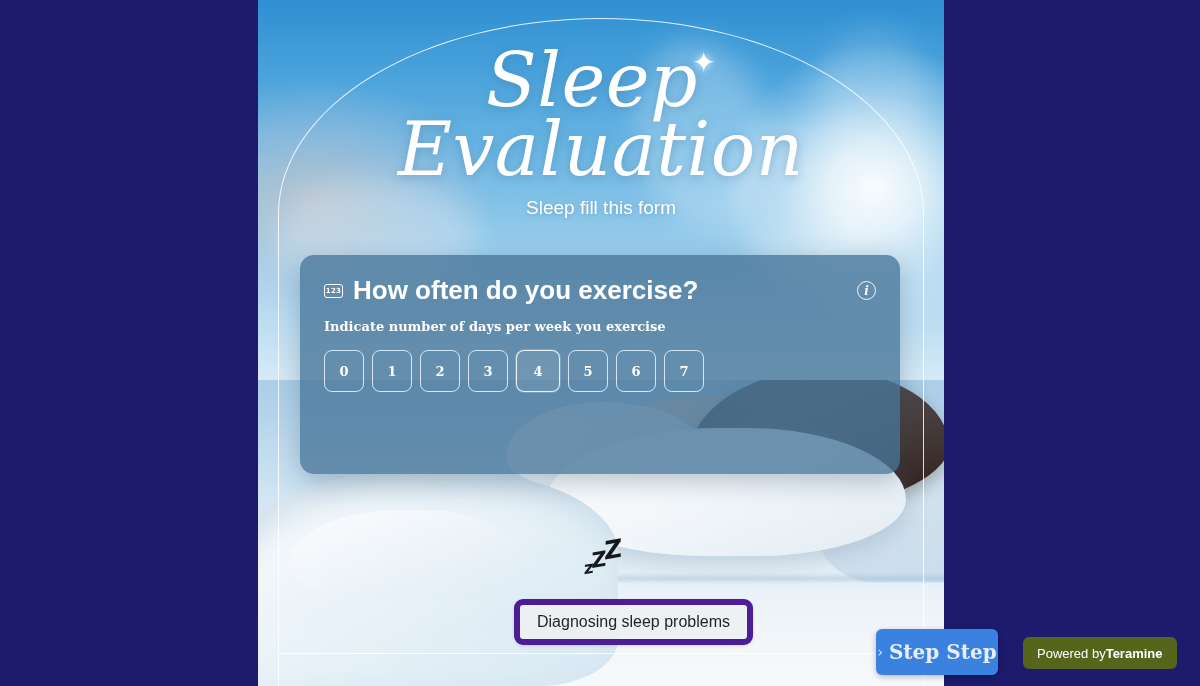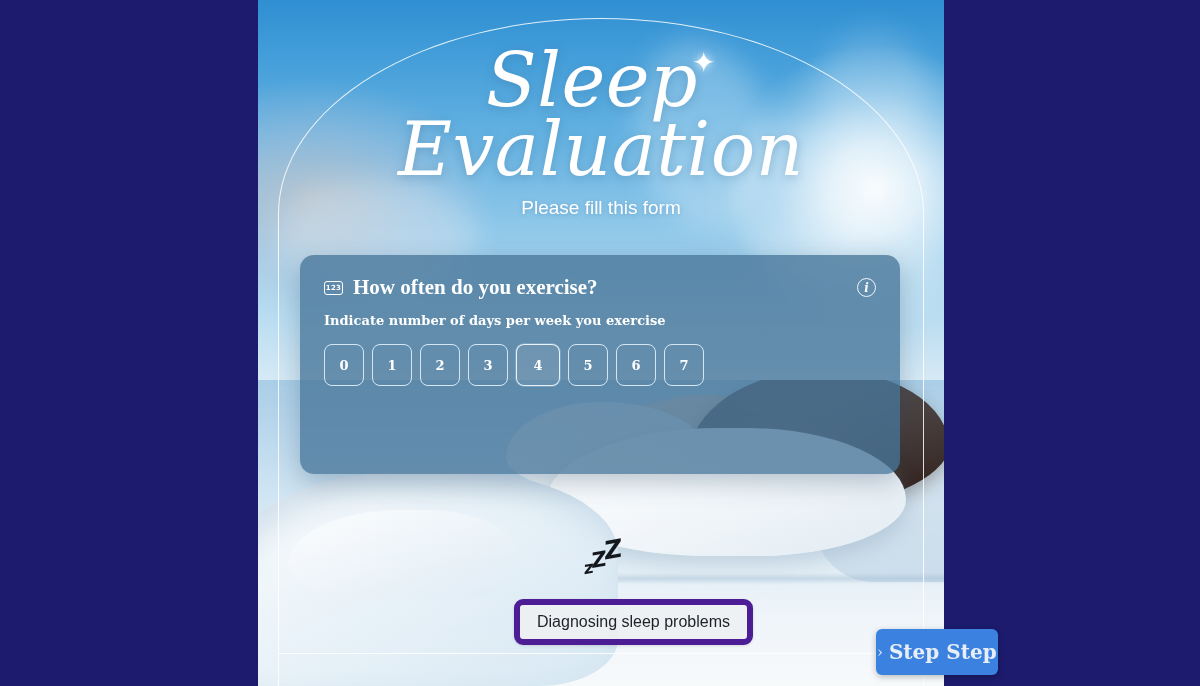--- a/index.html
+++ b/index.html
@@ -234,22 +234,22 @@
     border-radius: 3px;
     display: flex; align-items: center; justify-content: center;
     font-family: "DejaVu Sans", sans-serif;
     font-size: 7px;
     font-weight: 700;
     color: #ffffff;
     letter-spacing: 0.3px;
     flex: none;
   }
   .q-title {
-    font-family: Liberation Serif, serif;
-    font-size: 21px;
+    font-family: Liberation Sans, sans-serif;
+    font-size: 26px;
     font-weight: 700;
     color: #ffffff;
   }
   .info-icon {
     width: 19px; height: 19px;
     border: 1.6px solid rgba(255,255,255,0.9);
     border-radius: 50%;
     display: flex; align-items: center; justify-content: center;
     font-family: "DejaVu Serif", serif;
     font-size: 12px;
@@ -387,21 +387,21 @@
     </div>
 
     <div class="frame"></div>
     <div class="frame-bottom"></div>
 
     <div class="title-wrap">
       <div class="title-line title-1">
         <span>Sleep</span><span class="sparkle">✦</span>
       </div>
       <div class="title-line title-2">Evaluation</div>
-      <div class="subtitle">Please fill this form</div>
+      <div class="subtitle">Sleep fill this form</div>
     </div>
 
     <div class="card">
       <div class="card-head">
         <div class="q-left">
           <span class="icon-123">123</span>
           <span class="q-title">How often do you exercise?</span>
         </div>
         <span class="info-icon">i</span>
       </div>
@@ -424,14 +424,18 @@
 
     <div class="pill">Diagnosing sleep problems</div>
 
   </div>
 
   <button class="next-btn">
     <span class="next-chev">›</span>
     <span>Step Step</span>
   </button>
 
+  <div class="powered">
+    <span>Powered by</span>
+      <b>Teramine</b>
+  </div>
 
 </div>
 
 </body></html>

